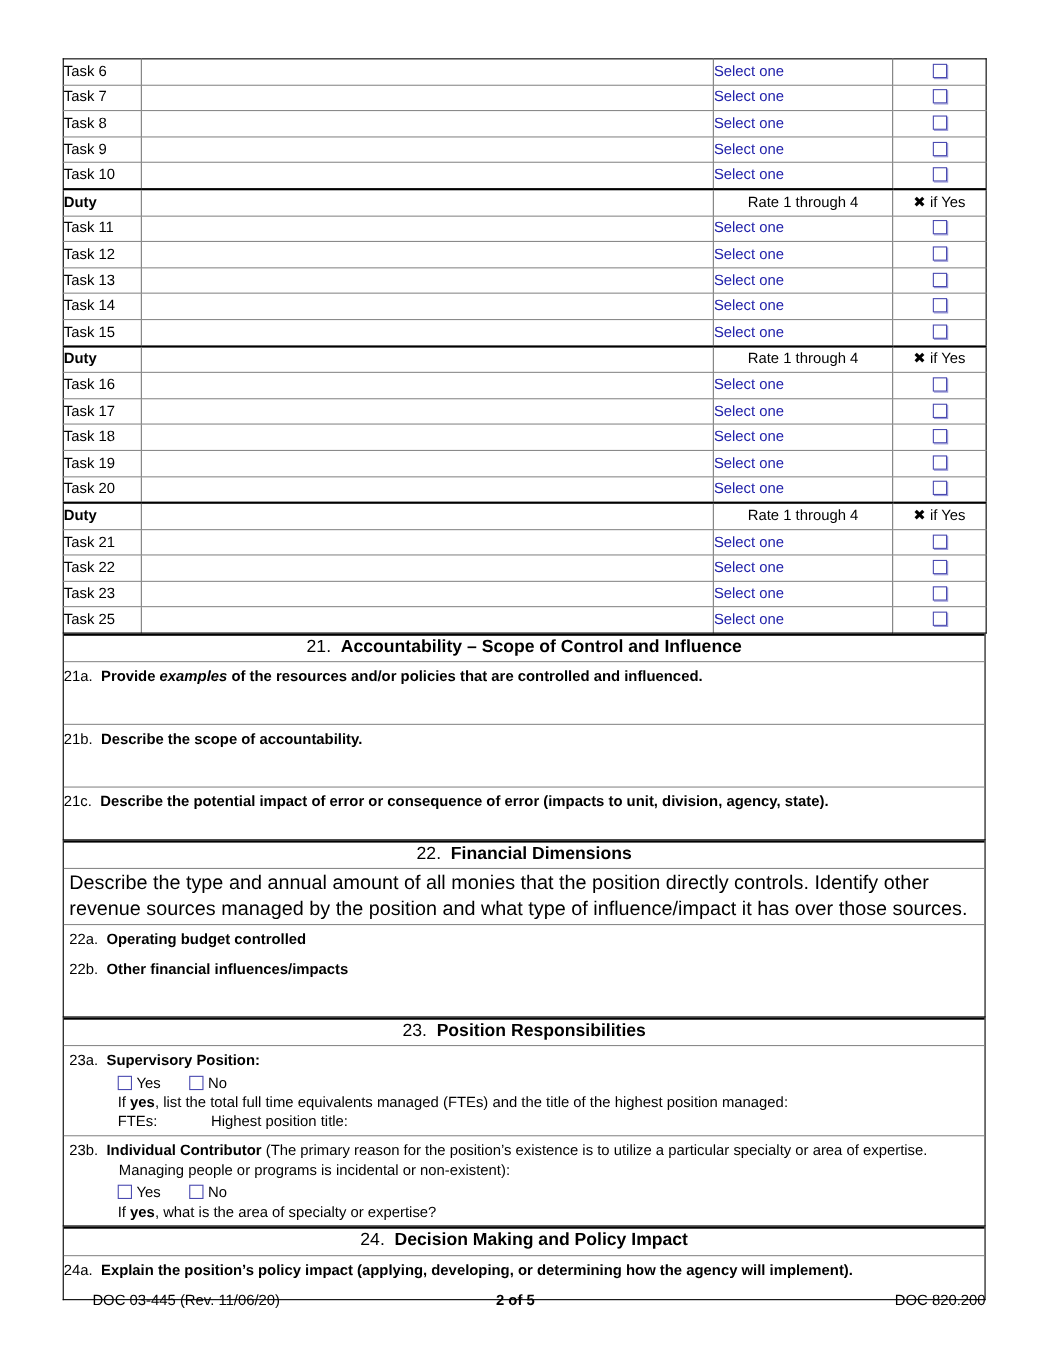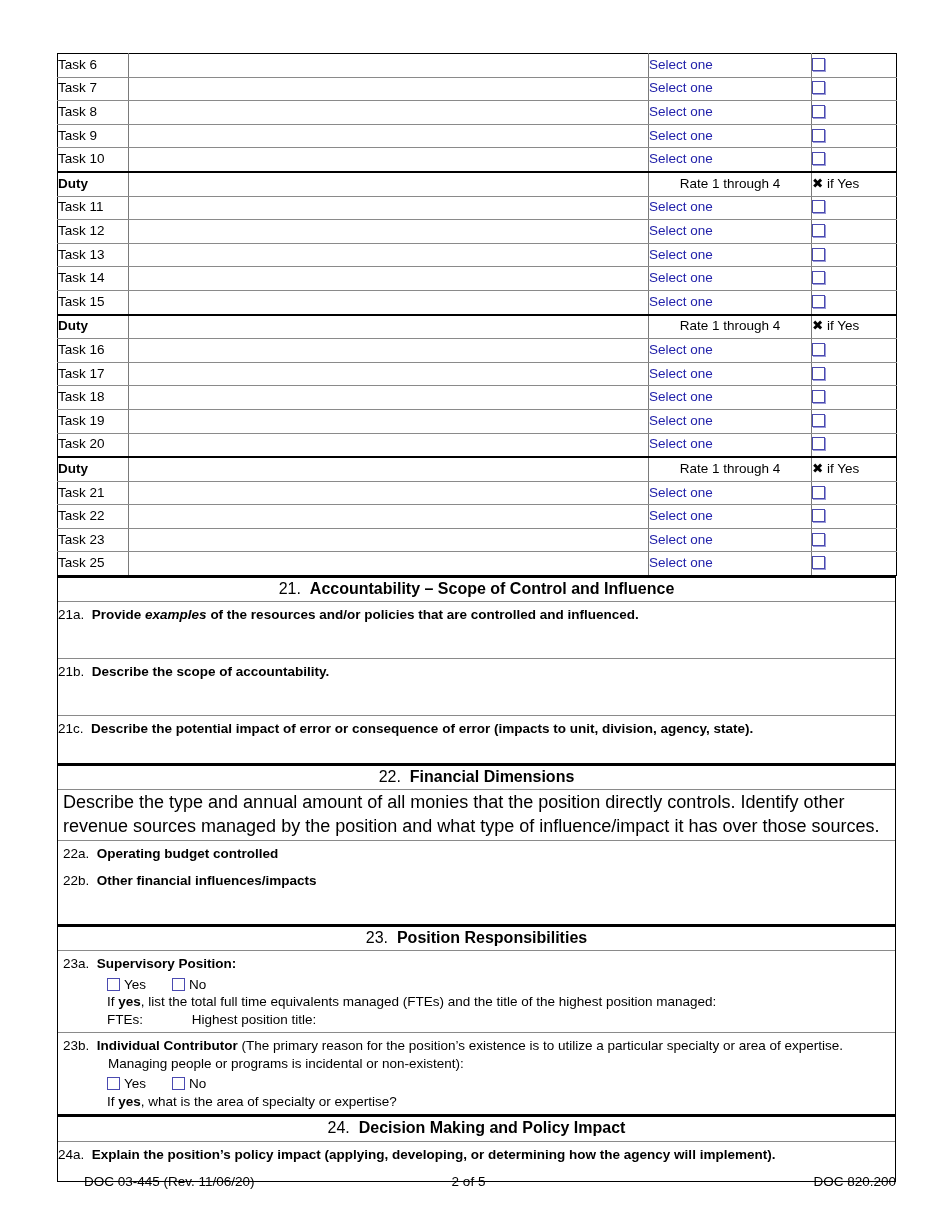--- a/index.html
+++ b/index.html
@@ -51,20 +51,21 @@
   }
   .cell-rate {
     border-right: 1.2px solid #7a7a7a;
     text-align: center;
     color: #2222aa;
     padding-left: 9px;
     text-align: left;
   }
   .cell-chk {
     border-right: 1.6px solid #000;
+    text-align: center;
   }
   tr.task-row td { border-bottom: 1.2px solid #8a8a8a; }
   tr.task-row-last td { border-bottom: 1.8px solid #000; }
   tr.duty-row td {
     border-top: 2.4px solid #000;
     border-bottom: 1.2px solid #8a8a8a;
     font-weight: bold;
   }
   tr.first-row td { border-top: 1.8px solid #000; }
   tr.duty-row .cell-rate {
@@ -154,21 +155,21 @@
   
   .footer {
     position: absolute;
     left: 57px;
     top: 1174px;
     width: 839px;
     font-size: 13.5px;
     display: flex;
     justify-content: space-between;
   }
-  .footer .mid { position: absolute; left: 0; right: 16px; text-align: center; }
+  .footer .mid { position: absolute; left: 0; right: 16px; text-align: center; font-weight: bold; }
   .footer .left { position: relative; z-index: 2; margin-left: 27px; }
   .footer .right { position: relative; z-index: 2; margin-left: auto; }
 </style>
 </head>
 <body>
 
 <div class="page">
 
   <table class="dtable">
     <colgroup>

